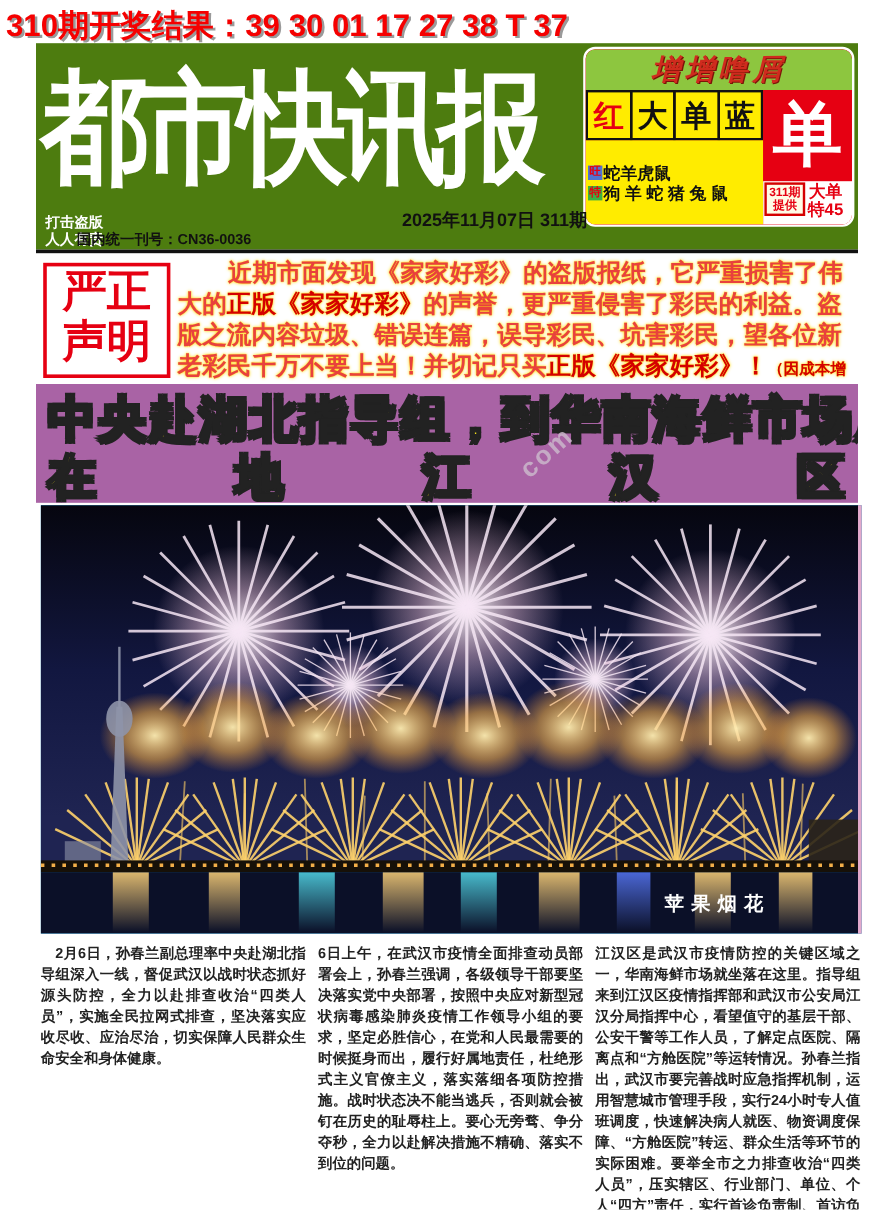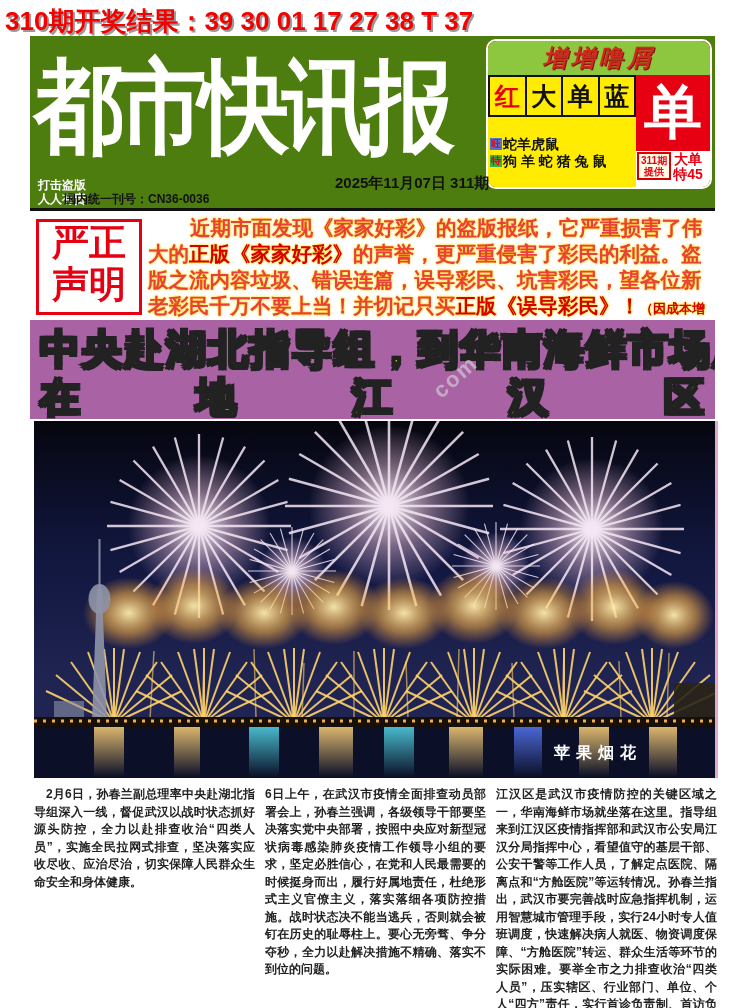--- a/index.html
+++ b/index.html
@@ -145,21 +145,21 @@
 <div class="abs" id="issn">国内统一刊号：CN36-0036</div>
 <div class="abs" id="pub-date">2025年11月07日  311期</div>
 <div class="abs" id="pub-rule"></div>
 
 <div class="abs" id="statement">
   <div id="statement-label">
     <span>严正</span>
     <span>声明</span>
   </div>
   <div id="statement-text">
-    <span class="ind"></span><span>近期市面发现《家家好彩》的盗版报纸，它严重损害了伟大的</span><b>正版《家家好彩》</b><span>的声誉，更严重侵害了彩民的利益。盗版之流内容垃圾、错误连篇，误导彩民、坑害彩民，望各位新老彩民千万不要上当！并切记只买</span><b>正版《误导彩民》！</b><small>（因成本增加现在原零售价基础上加0.5毛）</small>
+    <span class="ind"></span><span>近期市面发现《家家好彩》的盗版报纸，它严重损害了伟大的</span><b>正版《家家好彩》</b><span>的声誉，更严重侵害了彩民的利益。盗版之流内容垃圾、错误连篇，误导彩民、坑害彩民，望各位新老彩民千万不要上当！并切记只买</span><b>正版《家家好彩》！</b><small>（因成本增加现在原零售价基础上加0.5毛）</small>
   </div>
 </div>
 
 <div class="abs" id="headline">
   <div class="hline" id="hline1">中央赴湖北指导组，到华南海鲜市场所</div>
   <div class="hline" id="hline2">
     <span>在</span>
     <span>地</span>
     <span>江</span>
     <span>汉</span>

